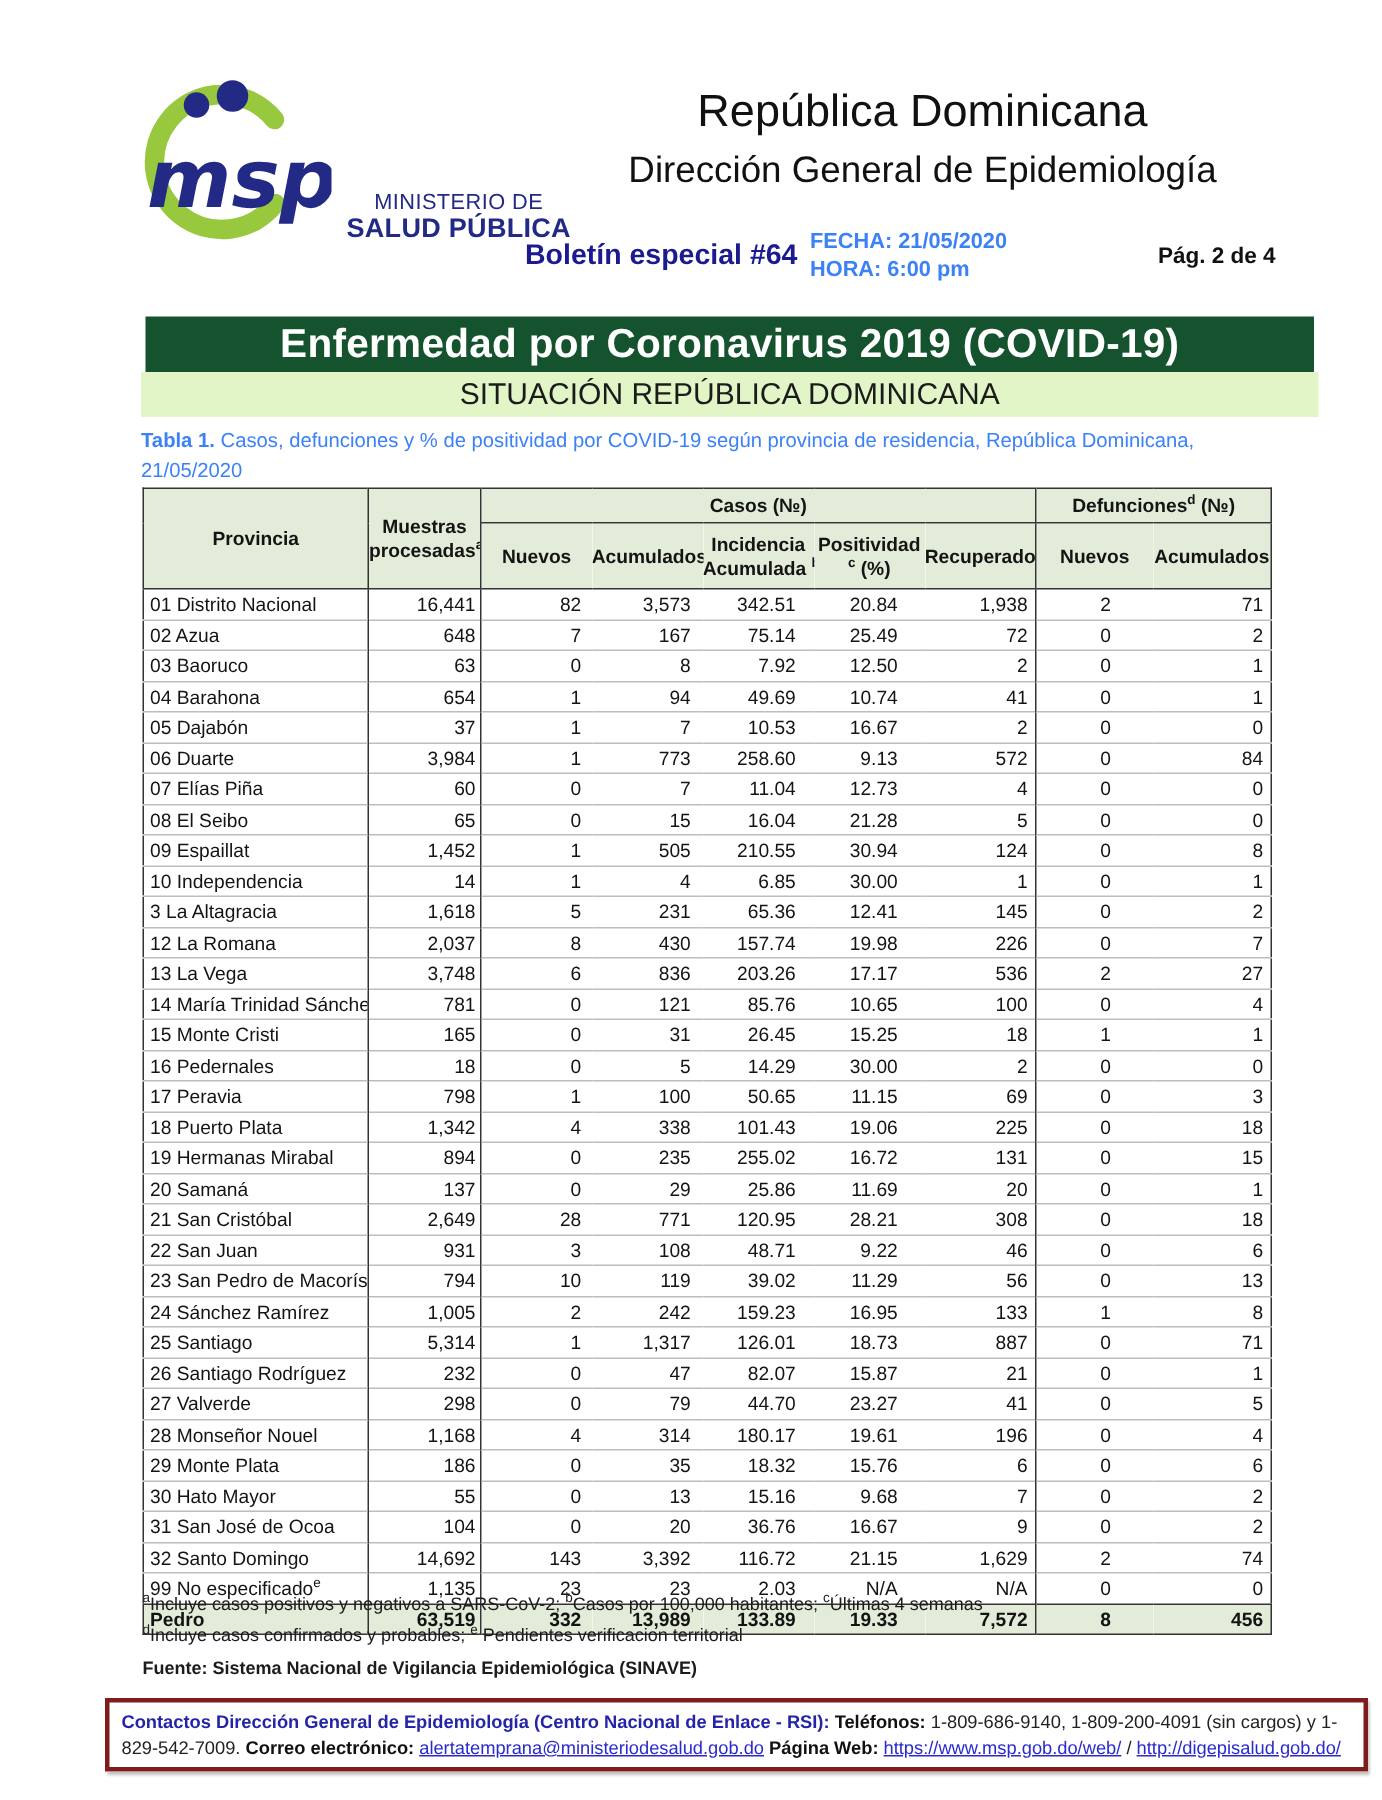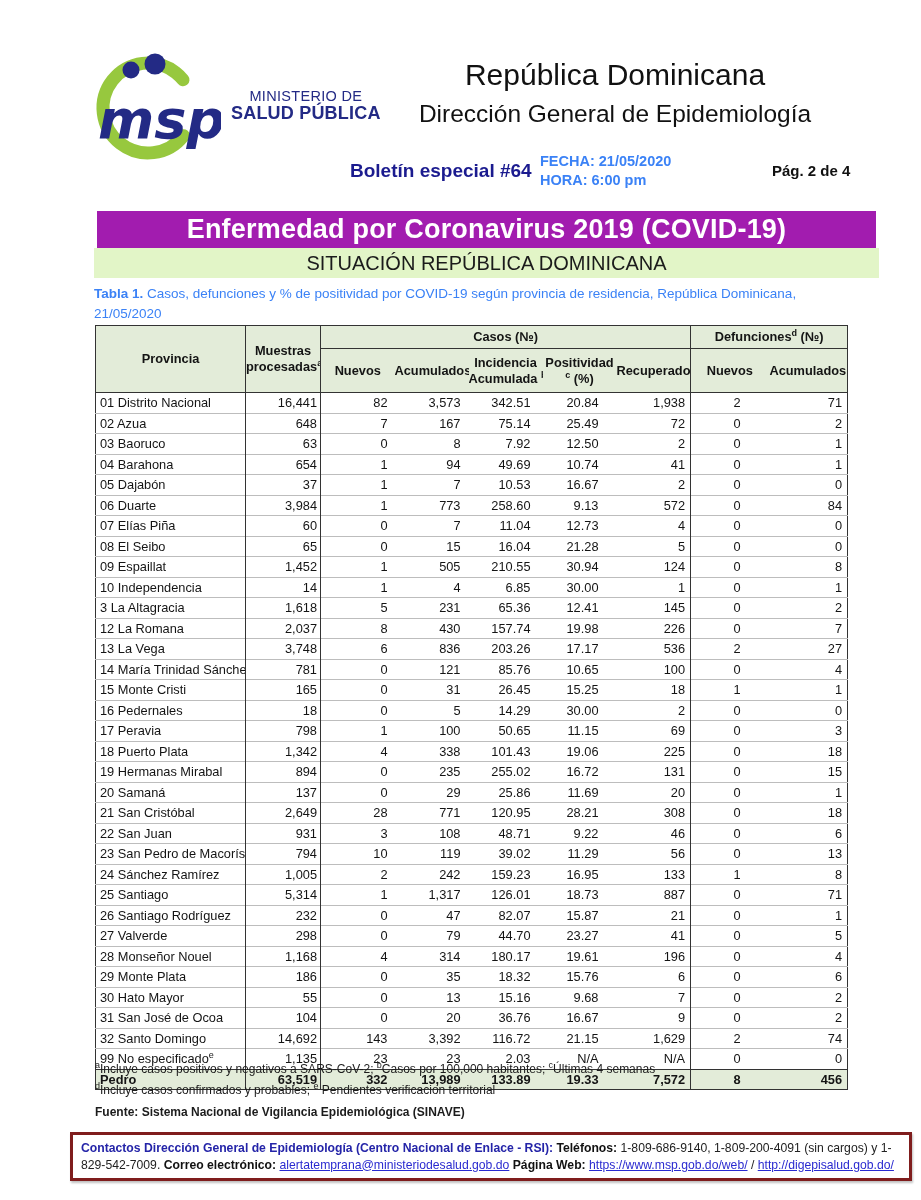--- a/index.html
+++ b/index.html
@@ -1,31 +1,31 @@
 <!DOCTYPE html>
 <html><head>
 <meta charset="utf-8">
 <style>
   html,body{margin:0;padding:0;background:#ffffff;}
   .page{
     position:relative;width:921px;height:1200px;background:#fff;overflow:hidden;
     font-family:"Liberation Sans",sans-serif;color:#1a1a1a;
   }
   
-  .logo-wrap{position:absolute;left:86px;top:50px;display:flex;align-items:center;gap:10px;}
+  .logo-wrap{position:absolute;left:86px;top:50px;display:flex;align-items:flex-end;gap:10px;}
   .ministry-text{display:flex;flex-direction:column;align-items:center;color:#232a85;line-height:1.05;}
   .ministry-line1{font-size:14.5px;letter-spacing:.3px;}
   .ministry-line2{font-size:18px;font-weight:bold;letter-spacing:.2px;}
   .doc-title{position:absolute;left:360px;top:58px;width:510px;text-align:center;font-size:30px;color:#111;}
   .doc-subtitle{position:absolute;left:360px;top:100px;width:510px;text-align:center;font-size:24.5px;color:#111;}
   .bulletin{position:absolute;left:350px;top:160px;font-size:19px;font-weight:bold;color:#1b1b8f;}
   .fecha-block{position:absolute;left:540px;top:152px;width:200px;text-align:left;font-size:14.5px;font-weight:bold;color:#3b82f6;line-height:1.3;}
   .pag{position:absolute;left:772px;top:162px;font-size:15px;font-weight:bold;color:#111;}
   
-  .banner-blue{position:absolute;left:97px;top:211px;width:779px;height:37px;background:#a21caf;
+  .banner-blue{position:absolute;left:97px;top:211px;width:779px;height:37px;background:#14532d;
     display:flex;align-items:center;justify-content:center;}
   .banner-blue span{color:#fff;font-size:27px;font-weight:bold;letter-spacing:.2px;}
   .banner-green{position:absolute;left:94px;top:248px;width:785px;height:30px;background:#e2f5c7;
     display:flex;align-items:center;justify-content:center;}
   .banner-green span{color:#1b1b1b;font-size:20px;font-weight:normal;}
   .caption{position:absolute;left:94px;top:284px;width:768px;font-size:13.5px;line-height:1.45;color:#3b82f6;}
   .caption b{font-weight:bold;}
   
   .tbl-wrap{position:absolute;left:95px;top:325px;}
   table.covid{border-collapse:collapse;table-layout:fixed;width:752px;border:1.6px solid #333;}

